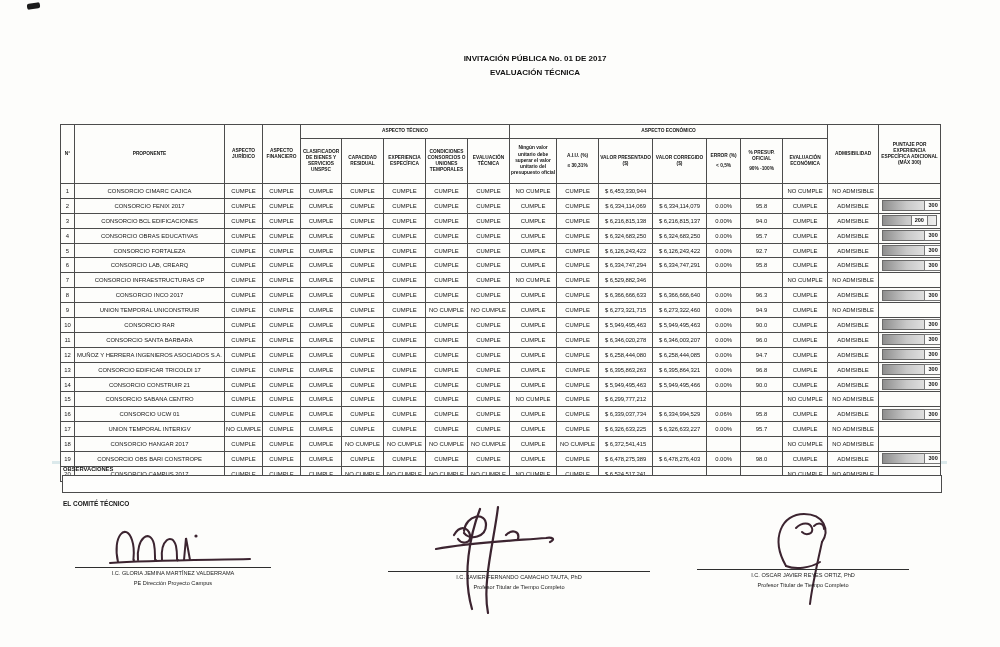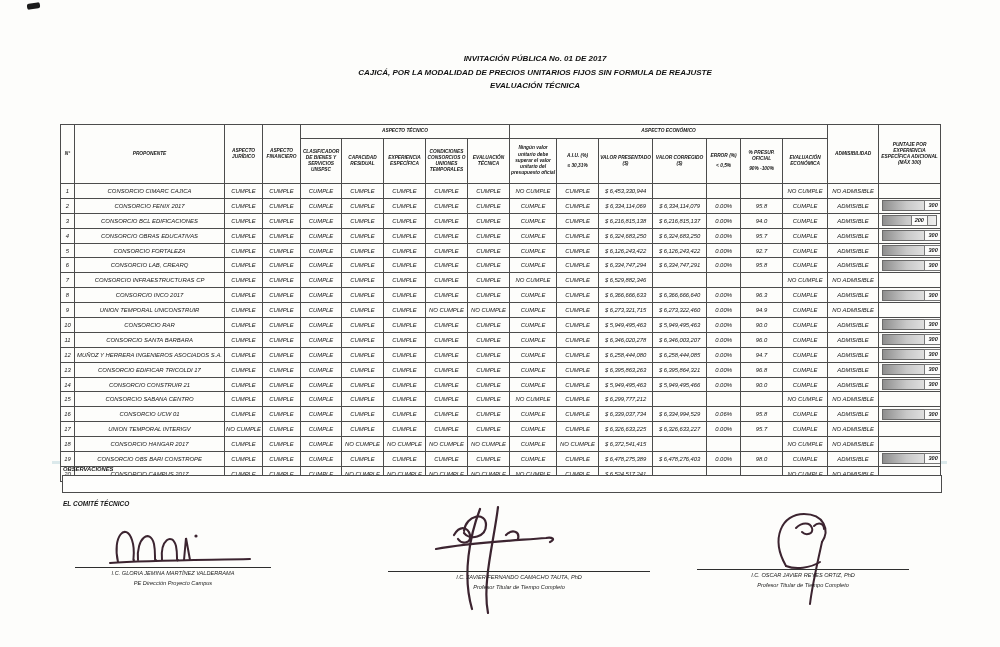--- a/index.html
+++ b/index.html
@@ -1,17 +1,17 @@
 <!DOCTYPE html>
 <html><head>
 <meta charset="utf-8">
 <style>
   html,body{margin:0;padding:0;background:#e9e9e4;}
   .page{position:relative;width:1000px;height:647px;background:#fdfdfb;overflow:hidden;
-        font-family:"Liberation Sans",sans-serif;color:#151515;font-style:italic;}
+        font-family:"Liberation Sans",sans-serif;color:#151515;}
   .speck{position:absolute;left:27px;top:3px;width:13px;height:6px;background:#1c1c1c;border-radius:2px;transform:rotate(-8deg);}
   .scanline{position:absolute;left:52px;top:461px;width:895px;height:3px;background:#cfe2e6;opacity:.75;}
 
   .title-block{position:absolute;top:52px;left:95px;width:880px;text-align:center;
                font-weight:bold;font-size:8px;line-height:13.5px;color:#111;}
 
   table.eval{position:absolute;left:60px;top:124px;width:880px;border-collapse:collapse;table-layout:fixed;}
   table.eval th, table.eval td{border:1px solid #4c4c4c;padding:0 1px;overflow:hidden;}
   table.eval th{font-size:4.8px;font-weight:bold;text-align:center;line-height:1.3;background:#fdfdfb;}
   th.group{height:13px;font-size:5.2px;}
@@ -38,21 +38,20 @@
 </style>
 </head>
 <body>
 
 <div class="page">
   <div class="speck"></div>
   <div class="scanline"></div>
 
   <div class="title-block">
     <div>INVITACIÓN PÚBLICA No. 01 DE 2017</div>
-    <div>CAJICÁ, POR LA MODALIDAD DE PRECIOS UNITARIOS FIJOS SIN FORMULA DE REAJUSTE</div>
     <div>EVALUACIÓN TÉCNICA</div>
   </div>
 
   <table class="eval">
     <colgroup>
       <col style="width:14px">
         <col style="width:150px">
         <col style="width:38px">
         <col style="width:38px">
       <col style="width:41px">

